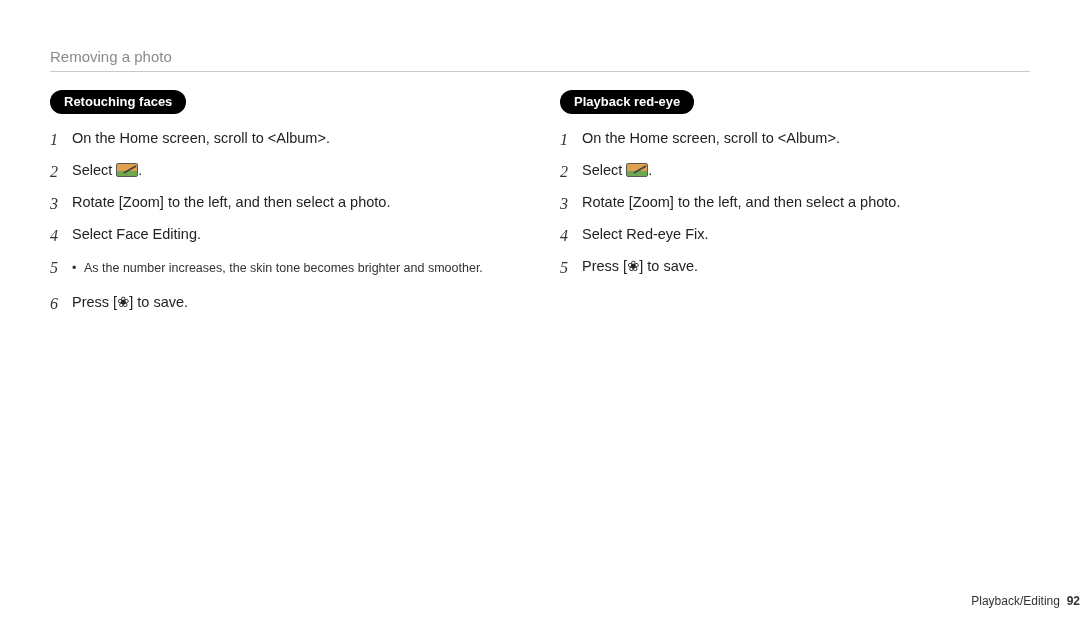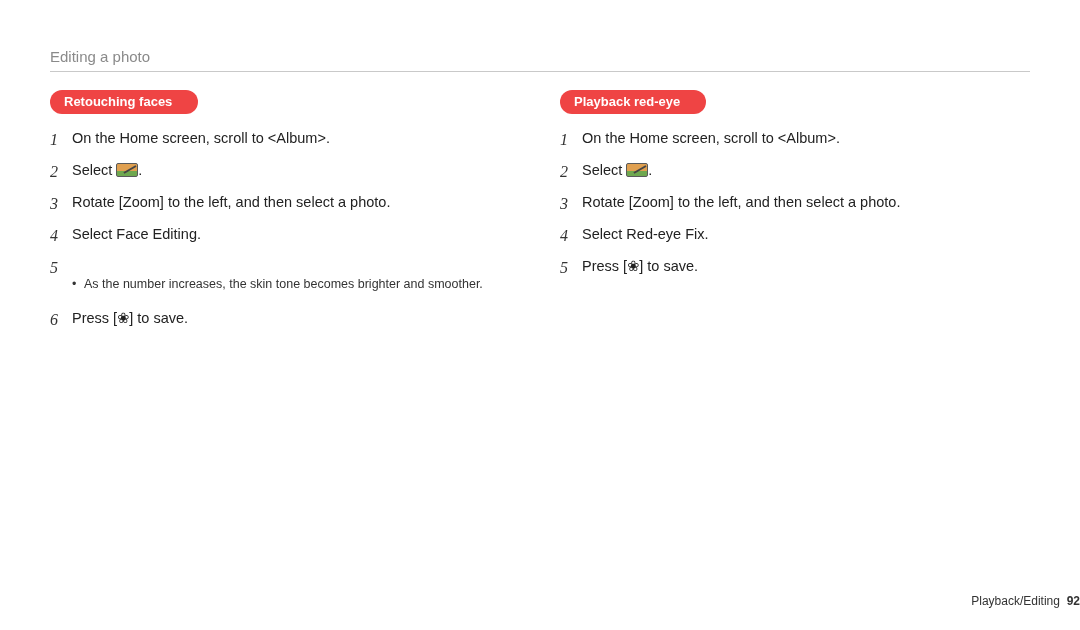--- a/index.html
+++ b/index.html
@@ -2,48 +2,48 @@
 <html><head>
 <meta charset="utf-8">
 <style>
   * { box-sizing: border-box; margin: 0; padding: 0; }
   html, body { width: 1080px; height: 630px; background: #fff; font-family: "Segoe UI", "Helvetica Neue", Arial, sans-serif; color: #222; }
   .page { position: relative; width: 1080px; height: 630px; padding: 48px 50px 0 50px; }
   .page-title { font-size: 15px; color: #8a8a8a; font-weight: 400; margin-bottom: 6px; }
   .rule { border: none; border-top: 1px solid #c9c9c9; margin-bottom: 18px; }
   .columns { display: flex; gap: 40px; }
   .col { flex: 1; }
-  .pill { display: inline-block; background: #ef4444; color: #fff; font-size: 13px; font-weight: 600; padding: 4px 26px 5px 14px; border-radius: 14px; margin-bottom: 14px; }
+  .pill { display: inline-block; background: #000000; color: #fff; font-size: 13px; font-weight: 600; padding: 4px 14px 5px 14px; border-radius: 14px; margin-bottom: 14px; }
   .steps { list-style: none; }
   .step { display: flex; align-items: flex-start; margin-bottom: 8px; font-size: 14.5px; line-height: 1.5; }
   .step .num { width: 22px; flex-shrink: 0; font-style: italic; font-family: Georgia, "Times New Roman", serif; font-size: 16px; color: #333; }
   .step .body { flex: 1; }
   .step .body .line { }
   .step .body strong { font-weight: 400; }
   .icon-edit {
     display: inline-block; width: 22px; height: 14px; vertical-align: -2px;
     background: linear-gradient(to bottom, #e0a050 0%, #e0a050 55%, #6fa84f 55%, #6fa84f 100%);
     border: 1px solid #5a5a5a; border-radius: 2px; position: relative; overflow: hidden;
   }
   .icon-edit::after {
     content: ""; position: absolute; right: 1px; top: 1px; width: 14px; height: 2px;
     background: #444; transform: rotate(-30deg); transform-origin: right center;
   }
   .sym { font-family: "Segoe UI Symbol", "Arial Unicode MS", sans-serif; }
-  .bullets { list-style: none; margin: 20px 0 6px 0; }
+  .bullets { list-style: none; margin: 4px 0 6px 0; }
   .bullets li { font-size: 12.5px; color: #333; padding-left: 12px; position: relative; line-height: 1.4; }
   .bullets li::before { content: "•"; position: absolute; left: 0; top: 0; }
   .footer { position: absolute; bottom: 22px; left: 0; width: 100%; text-align: right; font-size: 12px; color: #333; }
   .footer .pnum { font-weight: 700; }
 </style>
 </head>
 <body>
 
 <div class="page">
-  <div class="page-title">Editing a photo</div>
+  <div class="page-title">Removing a photo</div>
   <hr class="rule">
 
   <div class="columns">
 
     <div class="col">
       <div class="pill">Retouching faces</div>
       <ol class="steps">
           <li class="step">
             <span class="num">1</span>
             <span class="body"><span class="line">On the Home screen, scroll to <strong>&lt;Album&gt;</strong>.</span></span>

